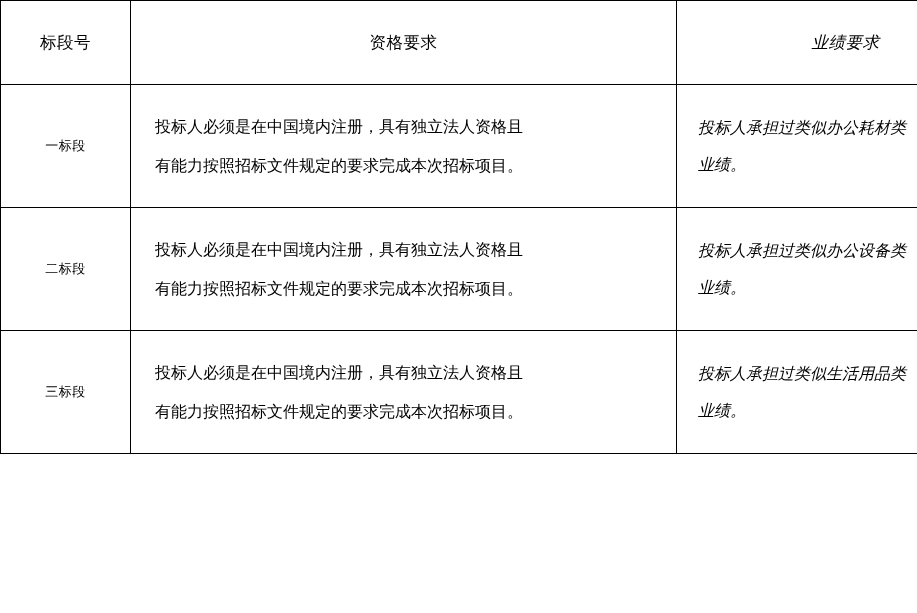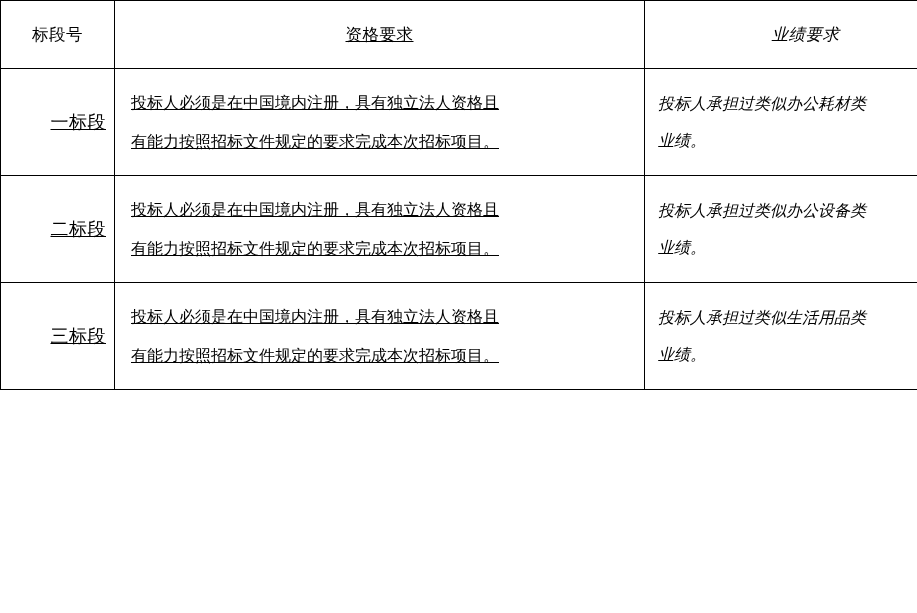--- a/index.html
+++ b/index.html
@@ -15,46 +15,45 @@
     overflow: hidden;
   }
   .doc-table {
     border-collapse: collapse;
     width: 917px;
     table-layout: fixed;
   }
   .doc-table td, .doc-table th {
     border: 1px solid #000000;
     vertical-align: middle;
-    padding: 8px;
+    padding: 16px;
     font-weight: normal;
   }
   .col-lot { width: 97px; }
-  .col-qual { width: 513px; text-decoration: underline; }
+  .col-qual { width: 513px; }
   .col-perf { width: 305px; font-style: italic; }
 
   .header-row td {
     height: 51px;
     text-align: center;
     font-size: 16.5px;
     letter-spacing: 0.5px;
   }
   .header-cell-inner {
     display: block;
     line-height: 1.2;
   }
 
   .body-row td {
     height: 90px;
   }
   .cell-lot {
-    text-align: right;
-    font-size: 18px;
+    text-align: center;
+    font-size: 13px;
     letter-spacing: 0.5px;
-    text-decoration: underline;
   }
   .cell-text {
     font-size: 16px;
     line-height: 1.95;
     padding: 6px 9px 6px 10px;
     text-align: justify;
     text-justify: inter-ideograph;
   }
   .cell-text p {
     margin: 8px;

